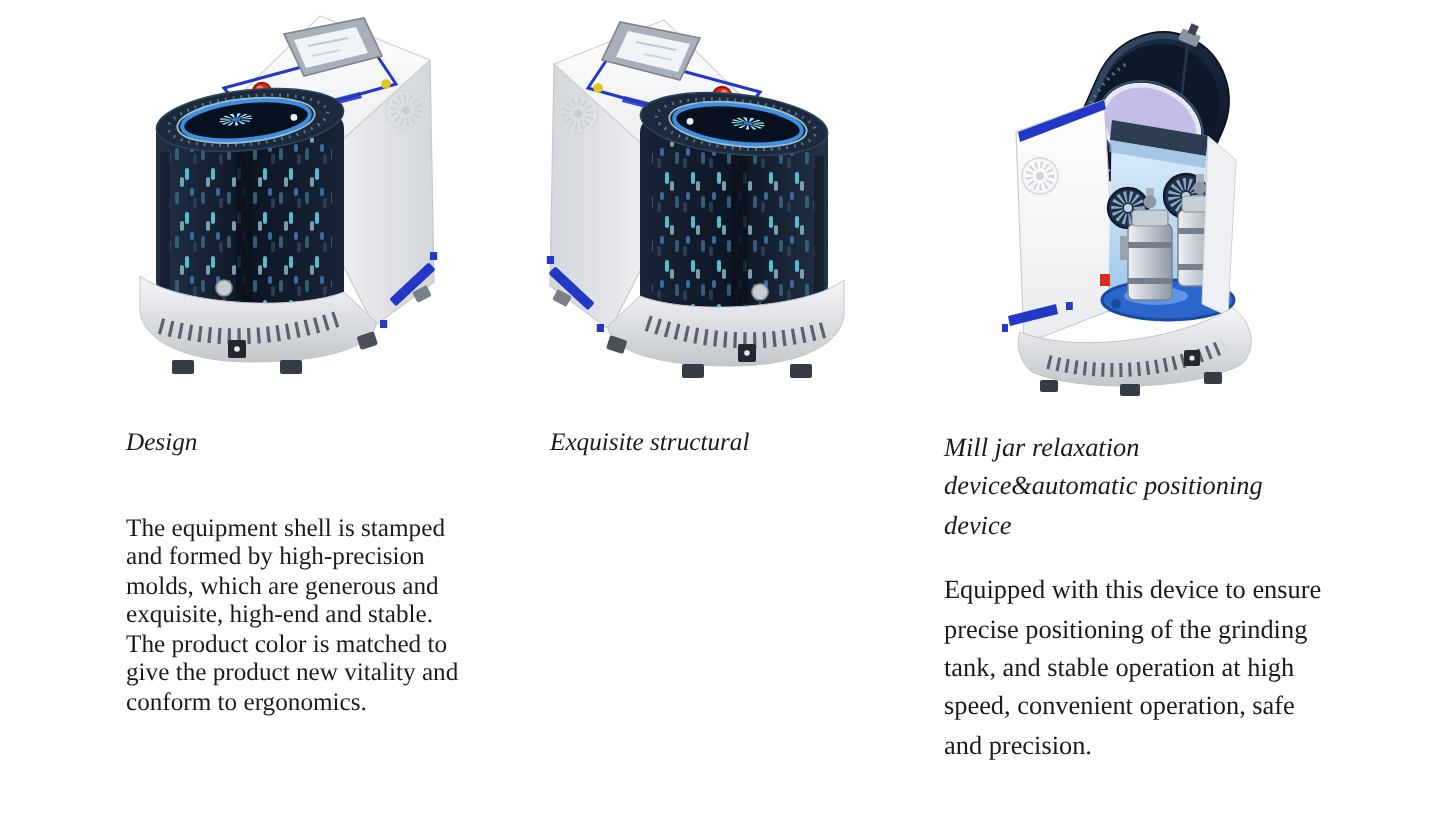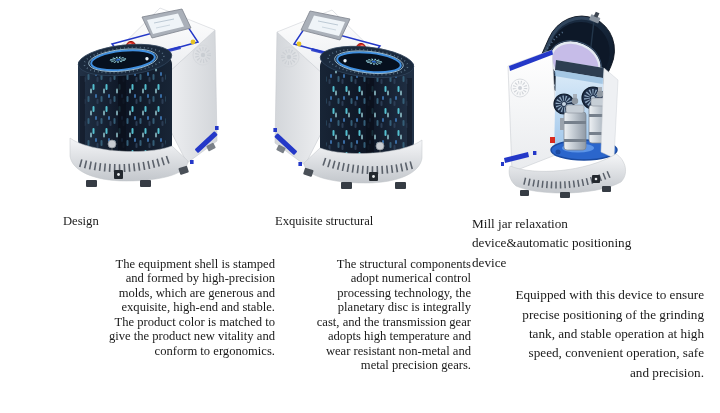--- a/index.html
+++ b/index.html
@@ -10,23 +10,24 @@
     color:var(--body-text,#1a1a1a);
   }
   .machine-svg{position:absolute;display:block;}
   #machine-1{left:60px;top:6px;width:160px;height:184px;}
   #machine-2{left:272px;top:8px;width:160px;height:184px;}
   #machine-3{left:500px;top:6px;width:134px;height:192px;}
   .caption{position:absolute;}
   .caption h3{
     margin:0;font-weight:normal;font-size:12.6px;line-height:14.5px;
     white-space:pre-line;
+    font-style:italic;
   }
   .caption p{
-    margin:0;font-size:12.6px;line-height:14.5px;white-space:pre-line;text-align:right;
+    margin:0;font-size:12.6px;line-height:14.5px;white-space:pre-line;
   }
   #caption-1{left:63px;top:214px;width:212px;}
   #caption-2{left:275px;top:214px;width:196px;}
   #caption-3{left:472px;top:214px;width:232px;}
   #caption-1 p,#caption-2 p{margin-top:28px;}
   #caption-3 h3{font-size:13.2px;line-height:19.4px;}
   #caption-3 p{font-size:13.2px;line-height:19.4px;margin-top:13px;}
   
   .accent{fill:var(--accent-blue,#2438c8);}
   .accent-stroke{stroke:var(--accent-blue,#2438c8);fill:none;}
@@ -241,28 +242,20 @@
 and formed by high-precision
 molds, which are generous and
 exquisite, high-end and stable.
 The product color is matched to
 give the product new vitality and
 conform to ergonomics.</p>
 </section>
 
 <section id="caption-2" class="caption">
   <h3>Exquisite structural</h3>
-  <p>The structural components
-adopt numerical control
-processing technology, the
-planetary disc is integrally
-cast, and the transmission gear
-adopts high temperature and
-wear resistant non-metal and
-metal precision gears.</p>
 </section>
 
 <section id="caption-3" class="caption">
   <h3>Mill jar relaxation
 device&amp;automatic positioning
 device</h3>
   <p>Equipped with this device to ensure
 precise positioning of the grinding
 tank, and stable operation at high
 speed, convenient operation, safe

